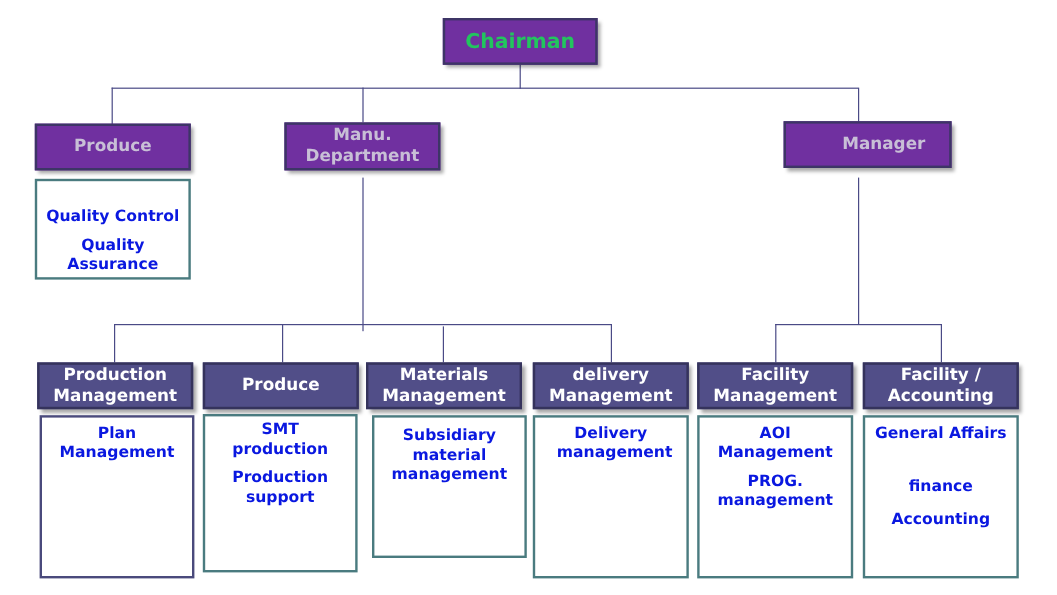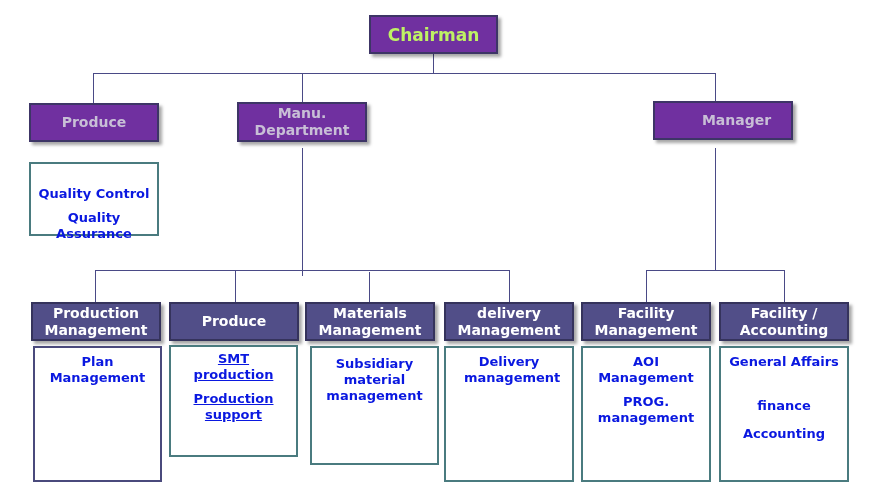--- a/index.html
+++ b/index.html
@@ -1,21 +1,21 @@
 <!DOCTYPE html>
 <html><head>
   <meta charset="utf-8">
   <style>
     html, body { margin:0; padding:0; background:#ffffff; }
     body { width:881px; height:496px; position:relative; overflow:hidden;
            font-family:"DejaVu Sans", sans-serif; }
     .box { position:absolute; box-sizing:border-box; display:flex; align-items:center;
            justify-content:center; text-align:center; font-weight:bold; }
     .top { background:#7030a0; border:2px solid #3d3566; box-shadow:3px 3px 3px rgba(0,0,0,0.35); }
-    .chair { color:#bef264; font-size:17px; }
+    .chair { color:#22c55e; font-size:17px; }
     .lvl1 { color:#c8bfd6; font-size:14px; line-height:17px; }
     .lvl2 { background:#514e88; border:2px solid #35335c; color:#ffffff; font-size:14px;
             line-height:17px; box-shadow:3px 3px 3px rgba(0,0,0,0.35); }
     .detail { position:absolute; box-sizing:border-box; background:#ffffff;
               border:2px solid #4a7b7f; color:#0a18e0; font-weight:bold; font-size:13px;
               text-align:center; line-height:16px; padding-top:6px; }
     .detail.purpleb { border-color:#4a4a7c; }
     .detail p { margin:0 0 8px 0; }
     .ln { position:absolute; background:#4a4a86; }
   </style>
@@ -37,36 +37,36 @@
 <div class="ln" style="left:646px;top:270px;width:139px;height:1px;"></div>
 <div class="ln" style="left:646px;top:270px;width:1px;height:32px;"></div>
 <div class="ln" style="left:784px;top:270px;width:1px;height:32px;"></div>
 
 <div class="box top chair" style="left:369px;top:15px;width:129px;height:39px;">Chairman</div>
 
 <div class="box top lvl1" style="left:29px;top:103px;width:130px;height:39px;">Produce</div>
 <div class="box top lvl1" style="left:237px;top:102px;width:130px;height:40px;padding:0 2px;">Manu. Department</div>
 <div class="box top lvl1" style="left:653px;top:101px;width:140px;height:39px;padding-left:27px;">Manager</div>
 
-<div class="detail" style="left:29px;top:149px;width:130px;height:74px;padding-top:22px;margin-top:13px;">
+<div class="detail" style="left:29px;top:149px;width:130px;height:84px;padding-top:22px;">
   <p>Quality Control</p>
   <p style="padding:0 22px;">Quality Assurance</p>
 </div>
 
 <div class="box lvl2" style="left:31px;top:302px;width:130px;height:39px;">Production Management</div>
 <div class="box lvl2" style="left:169px;top:302px;width:130px;height:39px;">Produce</div>
 <div class="box lvl2" style="left:305px;top:302px;width:130px;height:39px;">Materials Management</div>
 <div class="box lvl2" style="left:444px;top:302px;width:130px;height:39px;">delivery Management</div>
 <div class="box lvl2" style="left:581px;top:302px;width:130px;height:39px;">Facility Management</div>
 <div class="box lvl2" style="left:719px;top:302px;width:130px;height:39px;padding:0 8px;">Facility / Accounting</div>
 
 <div class="detail purpleb" style="left:33px;top:346px;width:129px;height:136px;">
   <p>Plan Management</p>
 </div>
-<div class="detail" style="left:169px;top:345px;width:129px;height:112px;padding-top:4px;text-decoration:underline;">
+<div class="detail" style="left:169px;top:345px;width:129px;height:132px;padding-top:4px;">
   <p style="padding:0 22px;">SMT production</p>
   <p>Production support</p>
 </div>
 <div class="detail" style="left:310px;top:346px;width:129px;height:119px;padding-top:8px;">
   <p style="padding:0 12px;">Subsidiary material management</p>
 </div>
 <div class="detail" style="left:444px;top:346px;width:130px;height:136px;">
   <p style="padding:0 18px;">Delivery management</p>
 </div>
 <div class="detail" style="left:581px;top:346px;width:130px;height:136px;">

